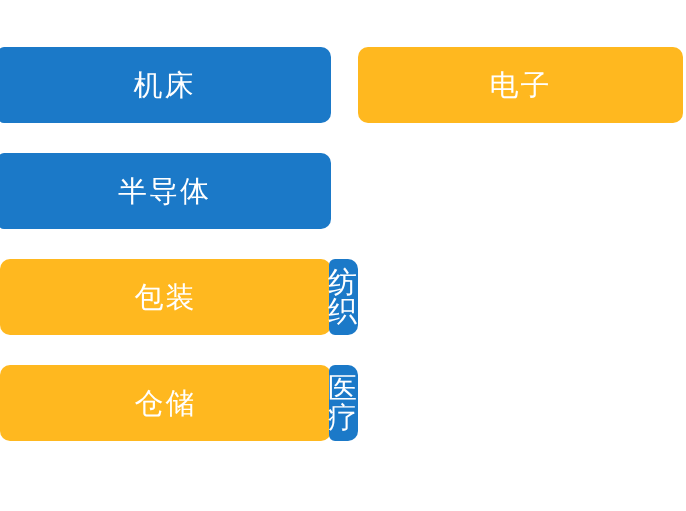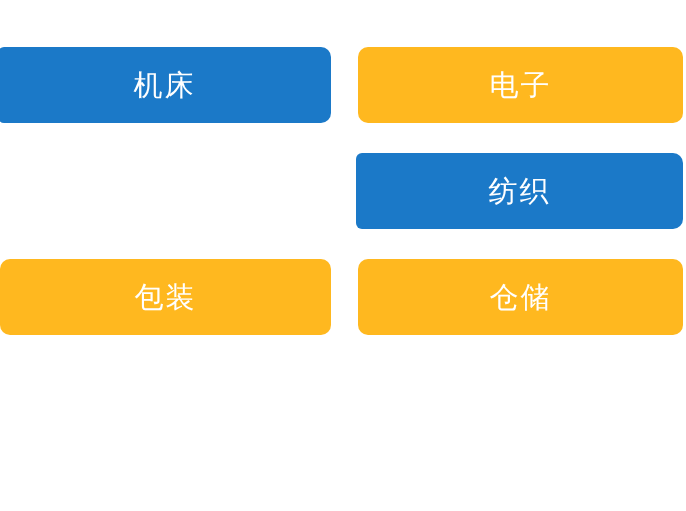--- a/index.html
+++ b/index.html
@@ -93,34 +93,40 @@
   <div class="grid">
 
     <div class="cell col-left">
       <button class="btn btn-blue">机床</button>
     </div>
     <div class="cell spacer"></div>
     <div class="cell col-right">
       <button class="btn btn-orange">电子</button>
     </div>
 
+    <div class="cell col-left">
+      <button class="btn btn-blue">半导体</button>
+    </div>
     <div class="cell spacer"></div>
 
     <div class="cell spacer"></div>
+    <div class="cell col-right">
+      <button class="btn btn-orange">包装</button>
+    </div>
+
     <div class="cell col-left">
       <button class="btn btn-blue">纺织</button>
-    </div>
-
-    <div class="cell col-right">
-      <button class="btn btn-orange">包装</button>
     </div>
     <div class="cell spacer"></div>
     <div class="cell col-right">
       <button class="btn btn-orange">仓储</button>
     </div>
 
+    <div class="cell col-left">
+      <button class="btn btn-blue">医疗</button>
+    </div>
     <div class="cell spacer"></div>
     <div class="cell col-right">
       <div class="empty-slot"></div>
     </div>
 
   </div>
 </div>
 
 </body></html>

